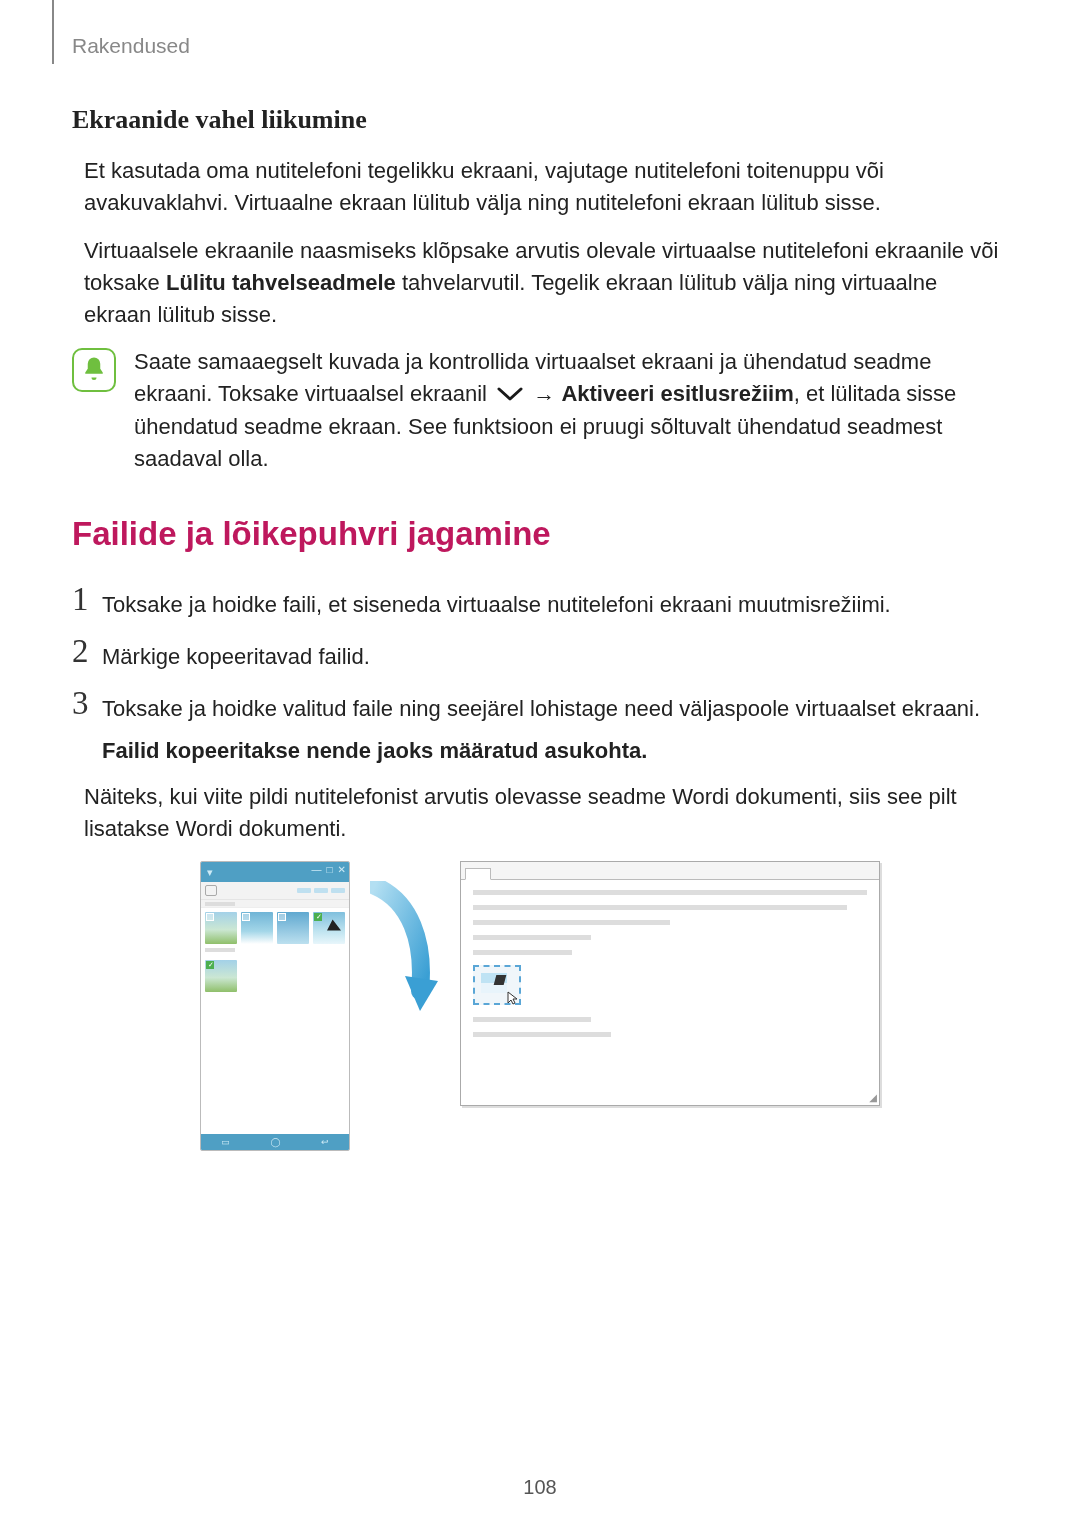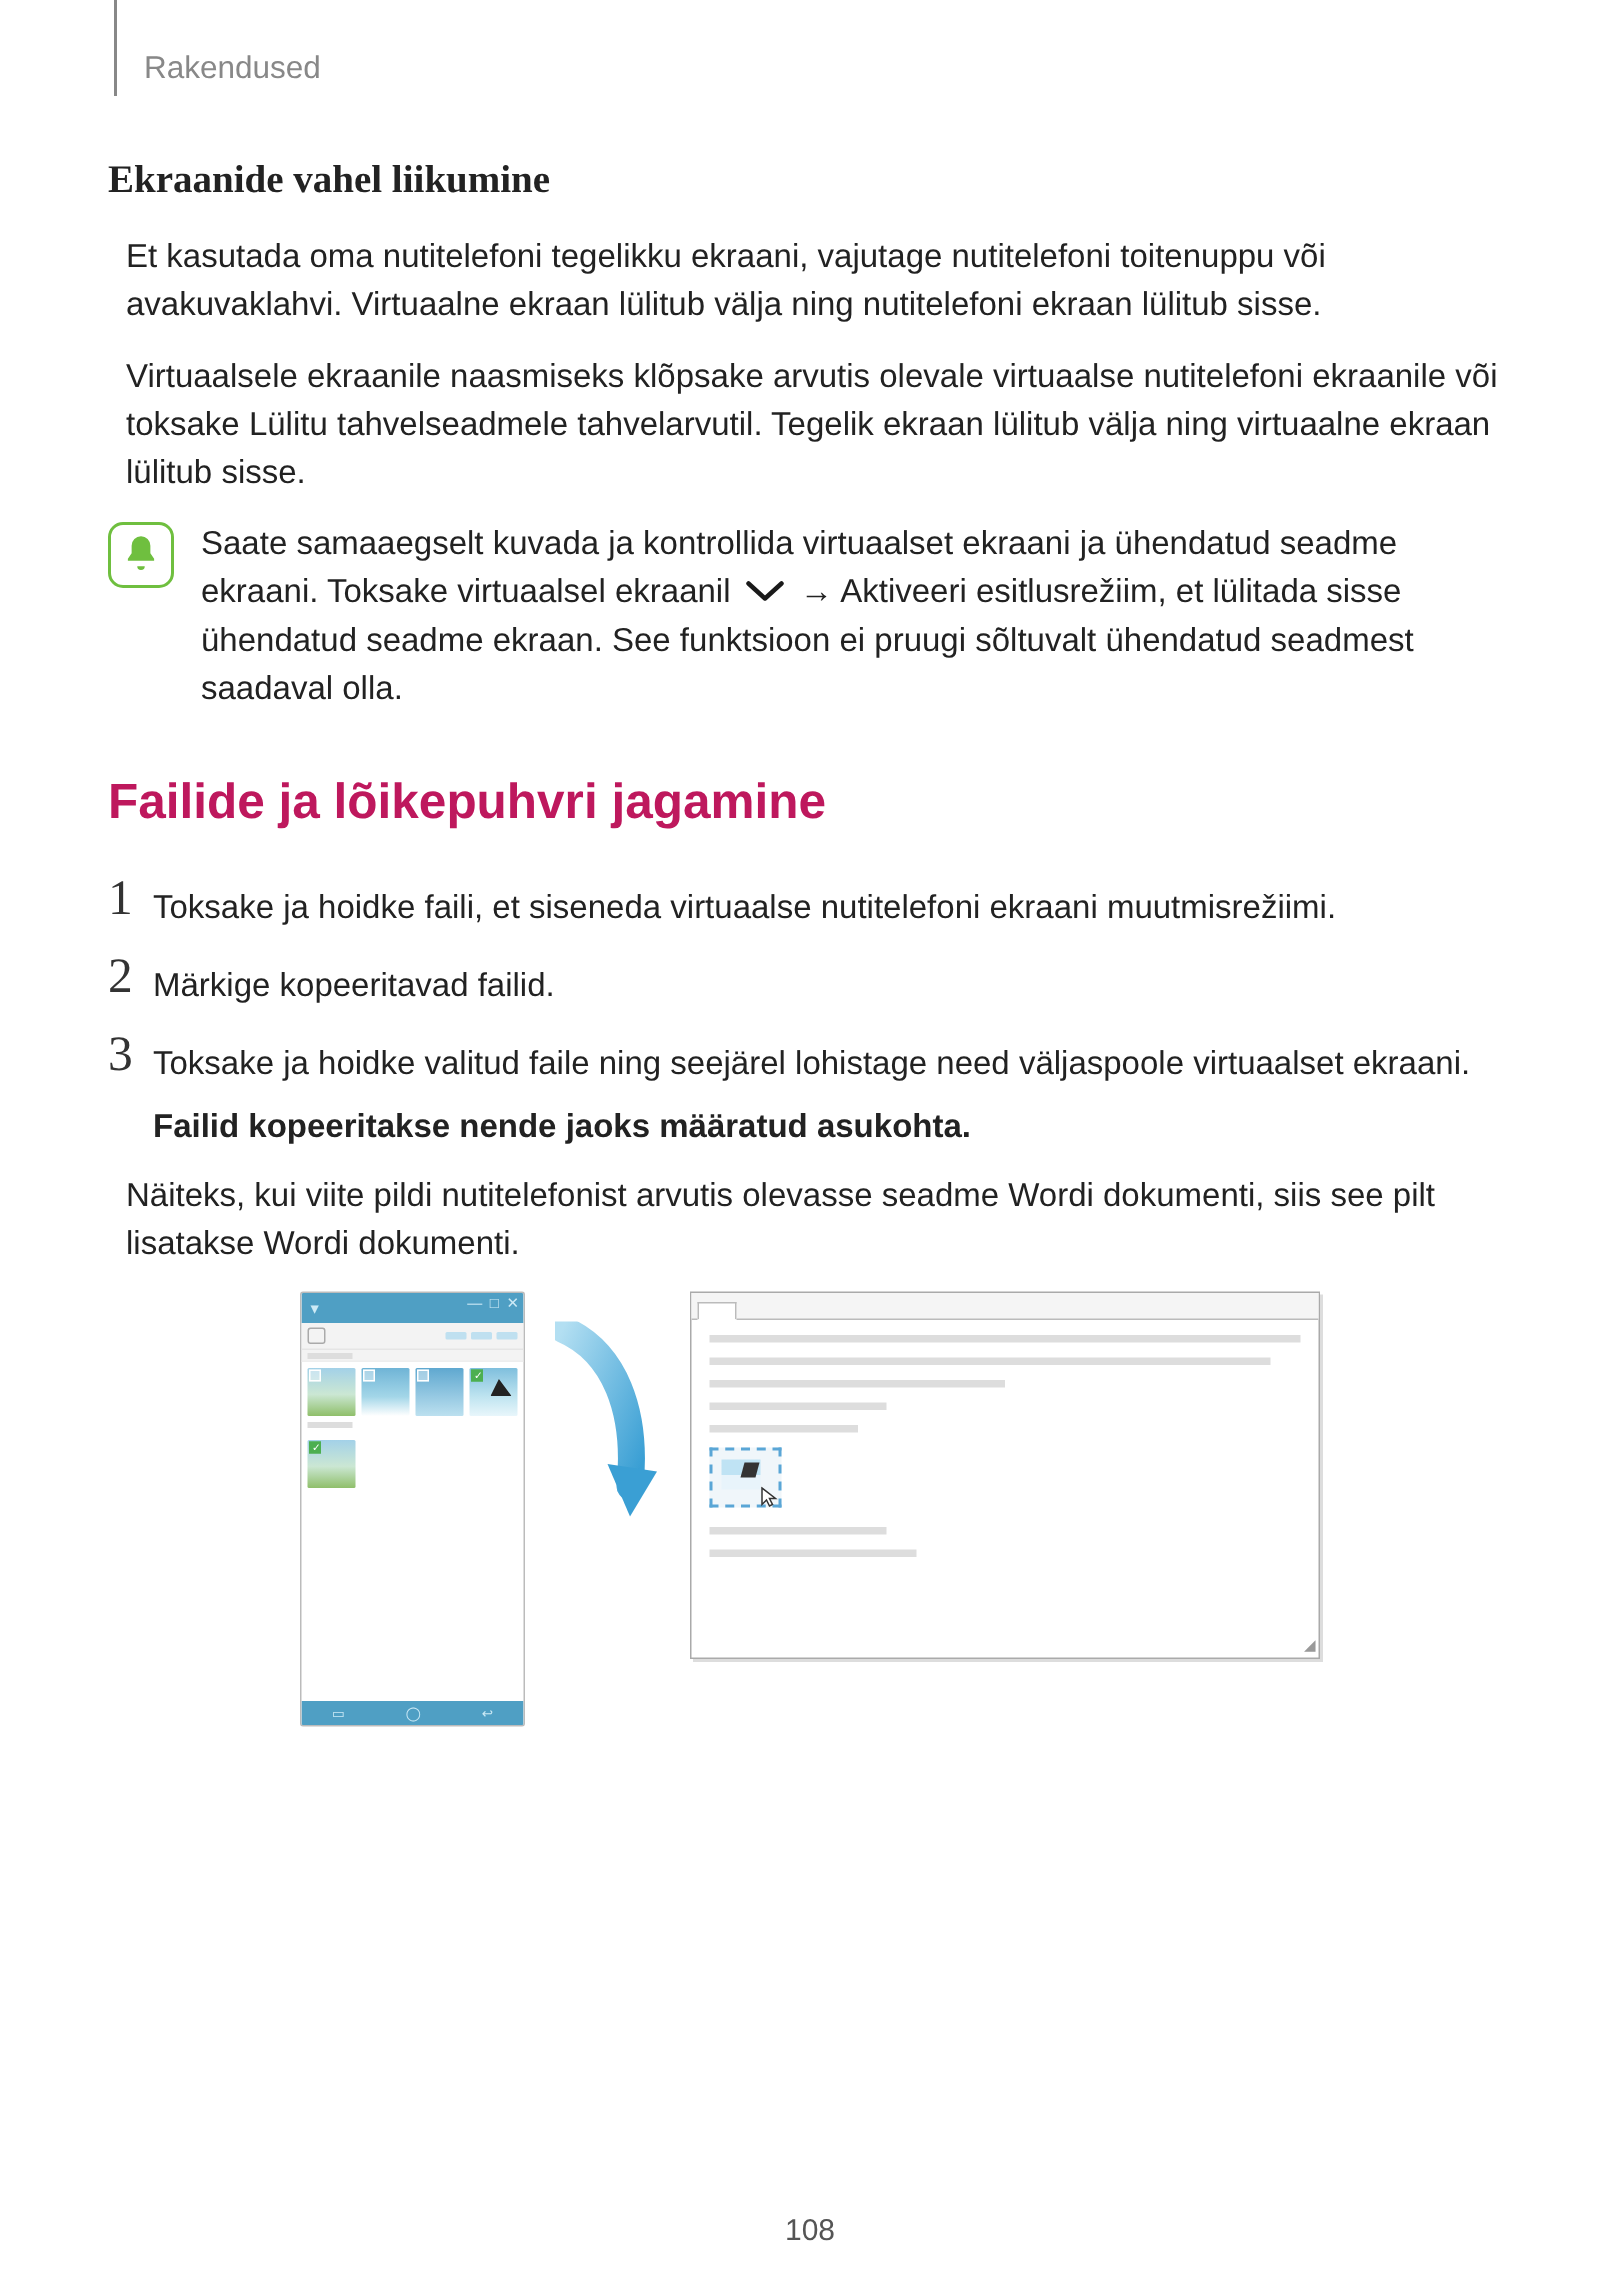--- a/index.html
+++ b/index.html
@@ -1,23 +1,23 @@
 <!DOCTYPE html>
 <html><head>
 <meta charset="utf-8">
 <style>
   * { box-sizing: border-box; margin: 0; padding: 0; }
   html, body { width: 1080px; height: 1527px; background: #fff; font-family: Arial, Helvetica, sans-serif; color: #222; }
   .page { width: 1080px; height: 1527px; padding: 34px 72px 0 72px; position: relative; }
-  .header-area { position: relative; height: 26px; margin-bottom: 45px; margin-left: 24px; }
+  .header-area { position: relative; height: 26px; margin-bottom: 45px; }
   .header-rule { position: absolute; left: -20px; top: -40px; height: 70px; width: 2px; background: #888; }
   .breadcrumb { color: #888; font-size: 21px; margin-left: 0; }
   .h4 { font-size: 26px; font-weight: bold; color: #222; margin-bottom: 20px; margin-top: 10px; font-family: Liberation Serif, serif; }
   .para { font-size: 22px; line-height: 1.45; margin-bottom: 16px; margin-left: 12px; }
-  .bold { font-weight: normal; }
+  .bold { font-weight: bold; }
   .note-row { display: flex; align-items: flex-start; margin-top: 6px; margin-bottom: 40px; }
   .note-icon-box { flex: 0 0 44px; height: 44px; border: 2px solid #6fbf3f; border-radius: 10px; margin-right: 18px; margin-top: 2px; display:flex; align-items:center; justify-content:center; background:#fff; }
   .note-icon-box svg { width: 30px; height: 30px; }
   .note-text { flex: 1; font-size: 22px; line-height: 1.45; }
   .dropdown-icon { display:inline-block; vertical-align: middle; margin: 0 4px; }
   .h2 { color: #be185d; font-size: 33px; font-weight: bold; margin-bottom: 30px; }
   .step-row { display:flex; align-items:flex-start; margin-bottom: 14px; }
   .step-num { font-size: 33px; font-weight: 400; width: 30px; flex:0 0 30px; line-height:1.0; color:#333; font-family: Georgia, serif; }
   .step-body { font-size: 22px; line-height:1.45; padding-top:6px; }
   .step-sub { font-size: 22px; line-height:1.45; margin-top:10px;font-weight:bold; }

